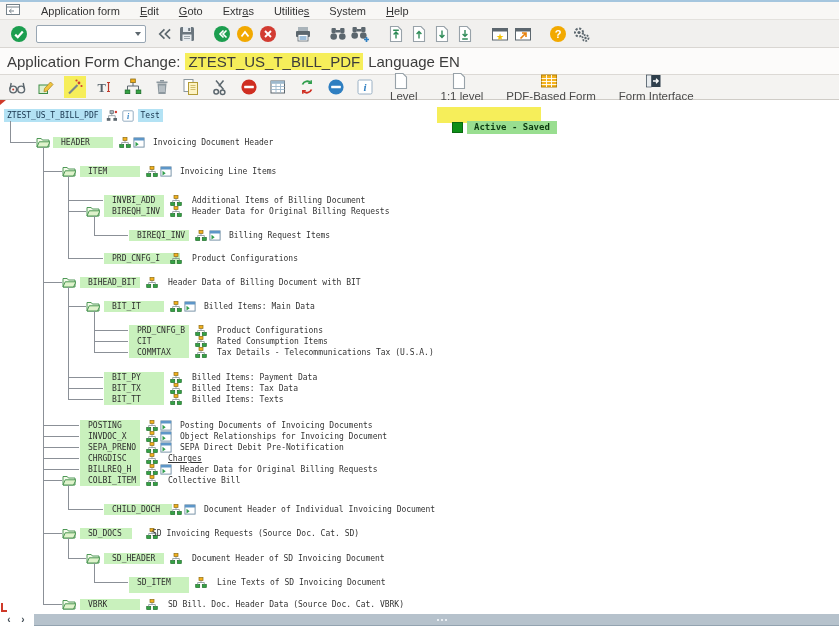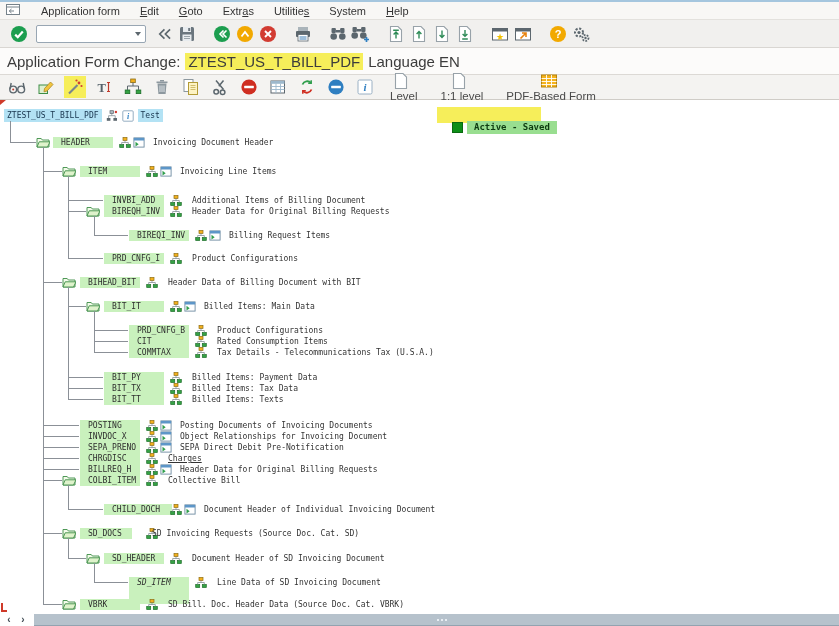--- a/index.html
+++ b/index.html
@@ -367,20 +367,30 @@
       </span>
       <span class="abtn labeled">
         <span style="display: inline-flex;">
           <svg width="18" height="18" viewBox="0 0 18 18" xmlns="http://www.w3.org/2000/svg">
             <rect x="1.5" y="3" width="15" height="12" fill="#f5b31c" stroke="#b5830f"></rect>
             <path d="M1.5 6.5h15M1.5 9.5h15M1.5 12.5h15M6.5 3v12M11.5 3v12" stroke="#fff" stroke-width="0.9"></path>
           </svg>
         </span>
         <span class="albl">PDF-Based Form</span>
       </span>
+      <span class="abtn labeled">
+        <span style="display: inline-flex;">
+          <svg width="18" height="18" viewBox="0 0 18 18" xmlns="http://www.w3.org/2000/svg">
+            <rect x="1.5" y="3" width="14" height="12" fill="#2f3f4c"></rect>
+            <rect x="1.5" y="3" width="5" height="12" fill="#e8ecef" stroke="#2f3f4c" stroke-width="0.6"></rect>
+            <path d="M8 9h5M11 6.8L13.2 9 11 11.2" stroke="#fff" stroke-width="1.3" fill="none"></path>
+          </svg>
+        </span>
+        <span class="albl">Form Interface</span>
+      </span>
     </div>
   <div class="redmark"></div>
 
   <div class="treearea">
     <div class="rootrow">
       <span class="rbadge">ZTEST_US_T_BILL_PDF</span>
       <span class="ticon" id="rootOrg">
           <svg width="12" height="12" viewBox="0 0 12 12" xmlns="http://www.w3.org/2000/svg">
             <rect x="4" y="0.7" width="3.6" height="2.8" fill="#aeb8c0" stroke="#5c676e" stroke-width="0.7"></rect>
             <rect x="0.8" y="8" width="3.6" height="2.8" fill="#5c676e"></rect>
@@ -493,21 +503,21 @@
         </div>
         <div class="nicon" style="left: 209px; top: 130px; width: 12px; height: 11px;">
           <svg width="12" height="11" viewBox="0 0 12 11" xmlns="http://www.w3.org/2000/svg">
             <rect x="0.9" y="0.9" width="10.2" height="9.2" fill="#fff" stroke="#6d8ba0" stroke-width="0.9"></rect>
             <rect x="0.9" y="0.9" width="10.2" height="2.6" fill="#5d96c8"></rect>
             <path d="M2.5 4.8l3.2 2.4-3.2 2.4z" fill="#2f9e4c"></path>
           </svg>
         </div>
         <div class="ndesc" style="left: 229px; top: 130px; height: 11px;">Billing Request Items</div>
         <div class="hline" style="left: 68px; top: 158px; width: 35px;"></div>
-        <div class="nbadge" style="left: 104px; top: 153px; width: 60px; height: 11px;">PRD_CNFG_I</div>
+        <div class="nbadge" style="left: 104px; top: 153px; width: 76px; height: 11px;">PRD_CNFG_I</div>
         <div class="nicon" style="left: 170px; top: 153px; width: 12px; height: 11px;">
           <svg width="12" height="11" viewBox="0 0 12 11" xmlns="http://www.w3.org/2000/svg">
             <rect x="4" y="0.5" width="4" height="3" fill="#f2b01e" stroke="#8d6d12" stroke-width="0.7"></rect>
             <rect x="0.7" y="7.5" width="4" height="3" fill="#35a244" stroke="#1c6e28" stroke-width="0.7"></rect>
             <rect x="7.3" y="7.5" width="4" height="3" fill="#35a244" stroke="#1c6e28" stroke-width="0.7"></rect>
             <path d="M6 3.5v2M2.7 7.5V5.5h6.6v2" stroke="#76828a" stroke-width="0.7" fill="none"></path>
           </svg>
         </div>
         <div class="ndesc" style="left: 192px; top: 153px; height: 11px;">Product Configurations</div>
         <div class="hline" style="left: 43px; top: 182px; width: 19px;"></div>
@@ -768,30 +778,30 @@
           <svg width="12" height="11" viewBox="0 0 12 11" xmlns="http://www.w3.org/2000/svg">
             <rect x="4" y="0.5" width="4" height="3" fill="#f2b01e" stroke="#8d6d12" stroke-width="0.7"></rect>
             <rect x="0.7" y="7.5" width="4" height="3" fill="#35a244" stroke="#1c6e28" stroke-width="0.7"></rect>
             <rect x="7.3" y="7.5" width="4" height="3" fill="#35a244" stroke="#1c6e28" stroke-width="0.7"></rect>
             <path d="M6 3.5v2M2.7 7.5V5.5h6.6v2" stroke="#76828a" stroke-width="0.7" fill="none"></path>
           </svg>
         </div>
         <div class="ndesc" style="left: 192px; top: 453px; height: 11px;">Document Header of SD Invoicing Document</div>
         <div class="vline" style="left: 94px; top: 463px; height: 20px;"></div>
         <div class="hline" style="left: 94px; top: 482px; width: 34px;"></div>
-        <div class="nbadge" style="left: 129px; top: 477px; width: 60px; height: 27px; font-style: italic;">SD_ITEM</div>
+        <div class="nbadge" style="left: 129px; top: 477px; width: 60px; height: 16px;">SD_ITEM</div>
         <div class="nicon" style="left: 195px; top: 477px; width: 12px; height: 11px;">
           <svg width="12" height="11" viewBox="0 0 12 11" xmlns="http://www.w3.org/2000/svg">
             <rect x="4" y="0.5" width="4" height="3" fill="#f2b01e" stroke="#8d6d12" stroke-width="0.7"></rect>
             <rect x="0.7" y="7.5" width="4" height="3" fill="#35a244" stroke="#1c6e28" stroke-width="0.7"></rect>
             <rect x="7.3" y="7.5" width="4" height="3" fill="#35a244" stroke="#1c6e28" stroke-width="0.7"></rect>
             <path d="M6 3.5v2M2.7 7.5V5.5h6.6v2" stroke="#76828a" stroke-width="0.7" fill="none"></path>
           </svg>
         </div>
-        <div class="ndesc" style="left: 217px; top: 477px; height: 11px;">Line Data of SD Invoicing Document</div>
+        <div class="ndesc" style="left: 217px; top: 477px; height: 11px;">Line Texts of SD Invoicing Document</div>
         <div class="hline" style="left: 43px; top: 504px; width: 19px;"></div>
         <div class="nicon" style="left: 62px; top: 499px; width: 14px; height: 11px;">
           <svg width="14" height="11" viewBox="0 0 14 11" xmlns="http://www.w3.org/2000/svg">
             <path d="M1 1.5h4.2L6.4 3H13v7H1z" fill="#f3fbea" stroke="#3c8d46" stroke-width="0.9"></path>
             <path d="M1 10l2.2-5.2H14L11.5 10z" fill="#dff3cc" stroke="#3c8d46" stroke-width="0.9"></path>
           </svg>
         </div>
         <div class="nbadge" style="left: 80px; top: 499px; width: 60px; height: 11px;">VBRK</div>
         <div class="nicon" style="left: 146px; top: 499px; width: 12px; height: 11px;">
           <svg width="12" height="11" viewBox="0 0 12 11" xmlns="http://www.w3.org/2000/svg">

